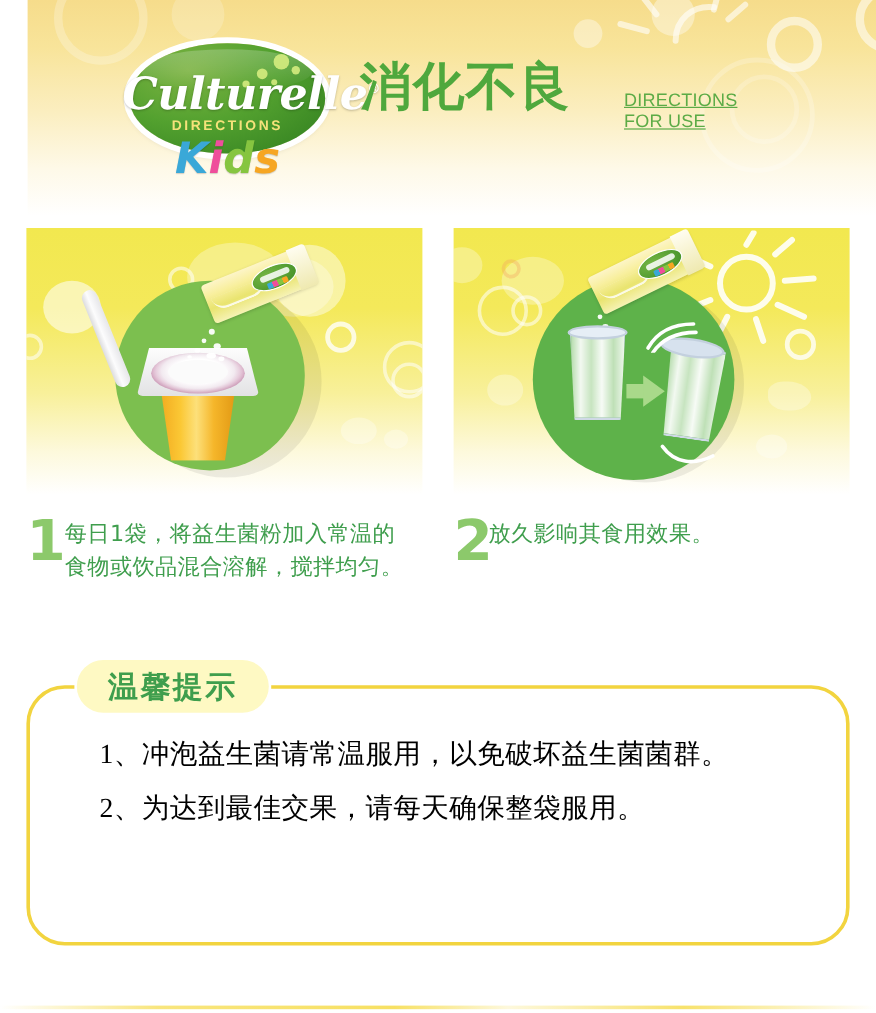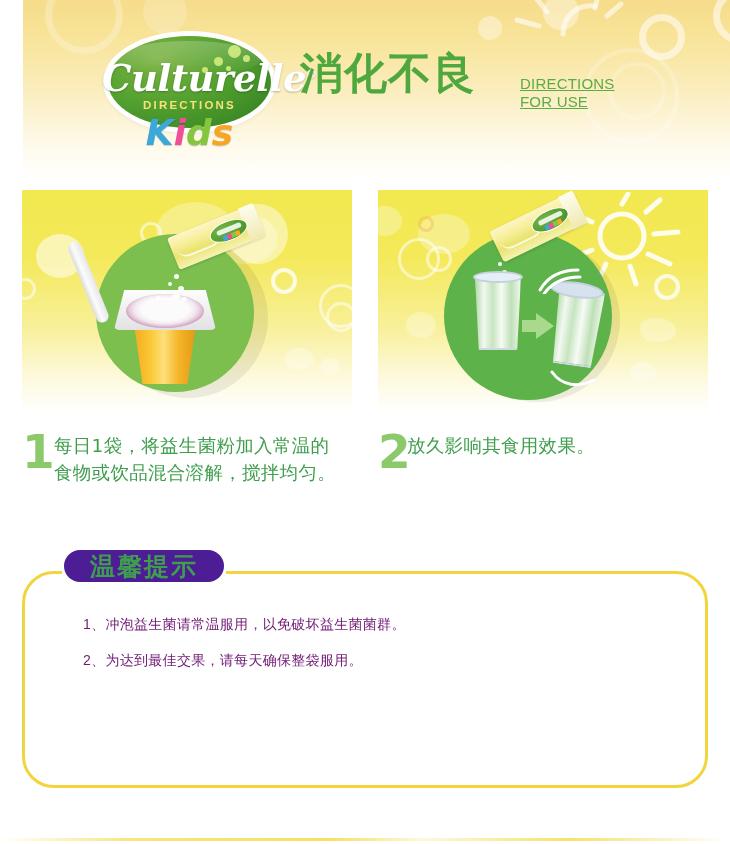--- a/index.html
+++ b/index.html
@@ -240,43 +240,43 @@
   
   .tips-box {
     position: absolute; left: 22px; top: 571px;
     width: 686px; height: 217px;
     border: 3px solid #f2d43f;
     border-radius: 32px;
     background: #ffffff;
   }
   .tips-badge {
     position: absolute; left: 64px; top: 550px;
-    width: 160px; height: 32px;
-    background: #4c1d95;
+    width: 160px; height: 44px;
+    background: #fef9c3;
     border-radius: 22px;
     display: flex; align-items: center; justify-content: center;
   }
   .tips-badge-text {
     font-family: "DejaVu Sans", sans-serif;
     font-size: 25px; font-weight: bold;
     color: #3f9e4d;
     letter-spacing: 2px;
   }
   .badge-mask {
     position:absolute; left: 62px; top: 566px; width: 164px; height: 12px;
     background: #ffffff;
   }
   .tips-list {
     position: absolute; left: 58px; top: 43px;
     width: 600px;
   }
   .tip-item {
-    font-family: Liberation Sans, sans-serif;
-    font-size: 14px; line-height: 1;
-    color: #701a75;
+    font-family: Liberation Serif, serif;
+    font-size: 23px; line-height: 1;
+    color: #000000;
     margin-bottom: 22px;
     letter-spacing: 0.3px;
     white-space: nowrap;
   }
 
   .footer-line {
     position: absolute; left: 0; bottom: 3px; width: 730px; height: 3px;
     background: linear-gradient(to right, rgba(246,221,82,0) 0%, rgba(246,221,82,0.75) 18%, rgba(246,221,82,0.9) 45%, rgba(246,221,82,0.2) 58%, rgba(246,221,82,0.85) 78%, rgba(246,221,82,0) 100%);
   }
 </style>

